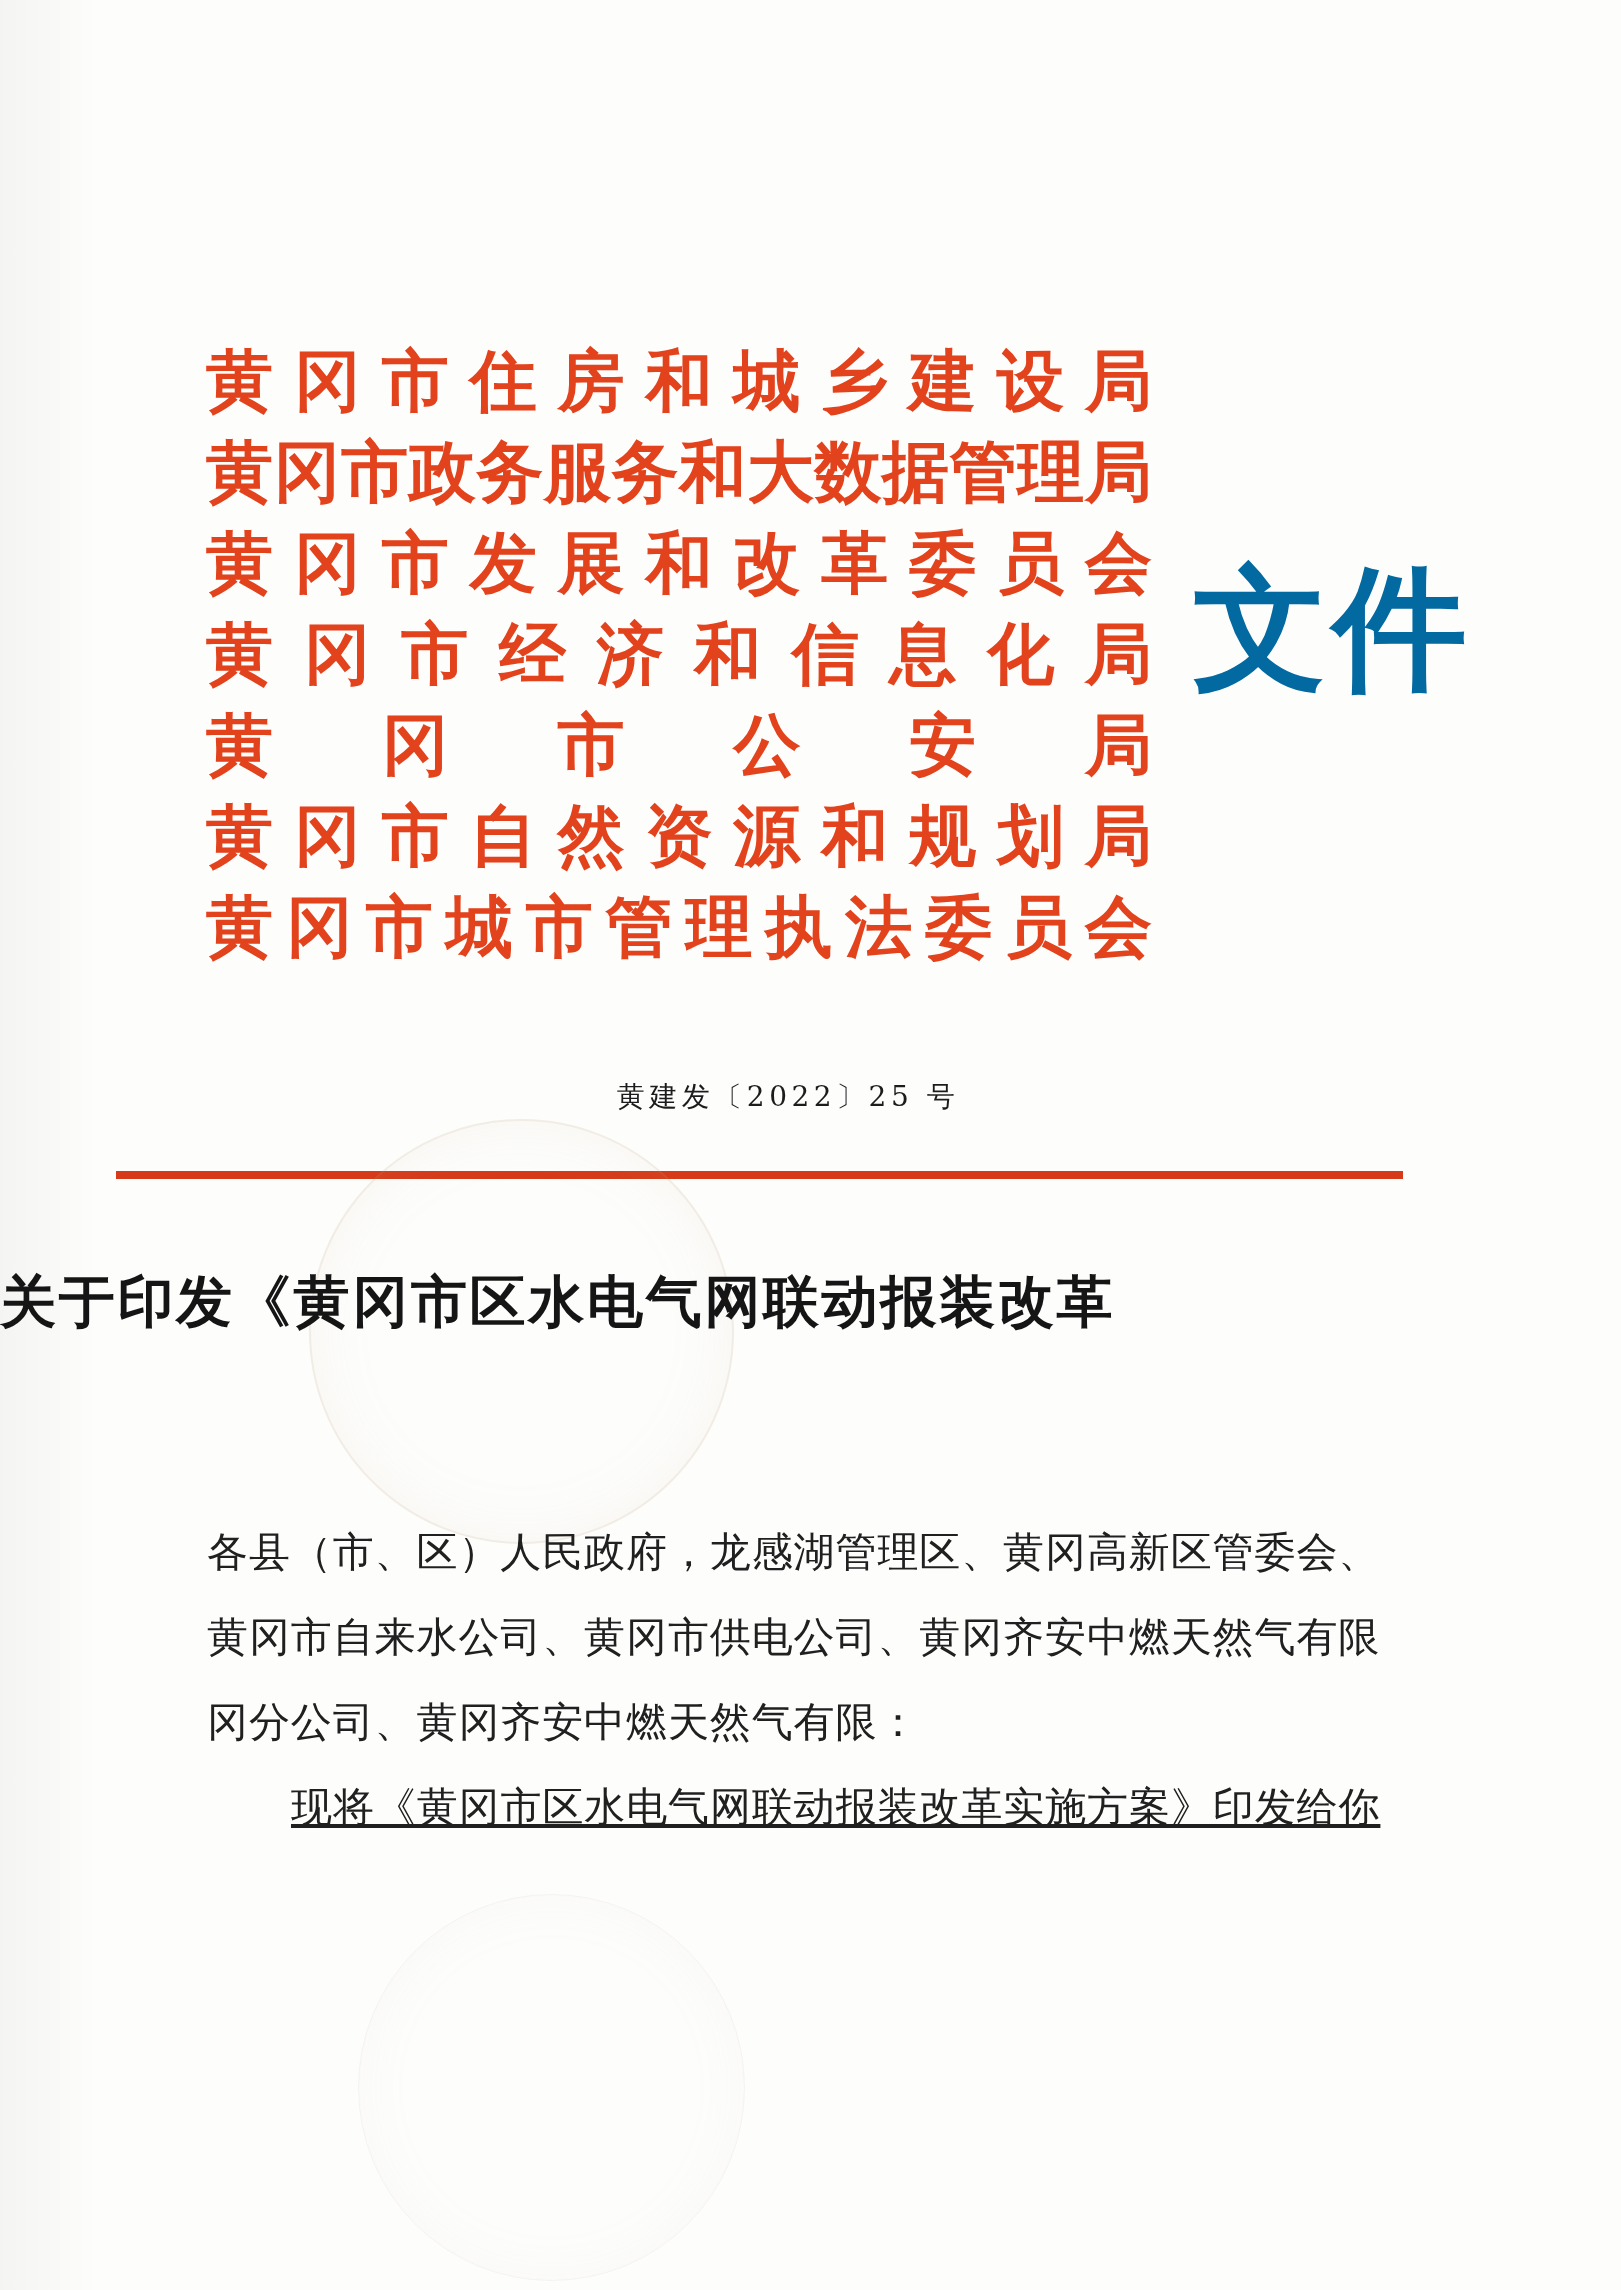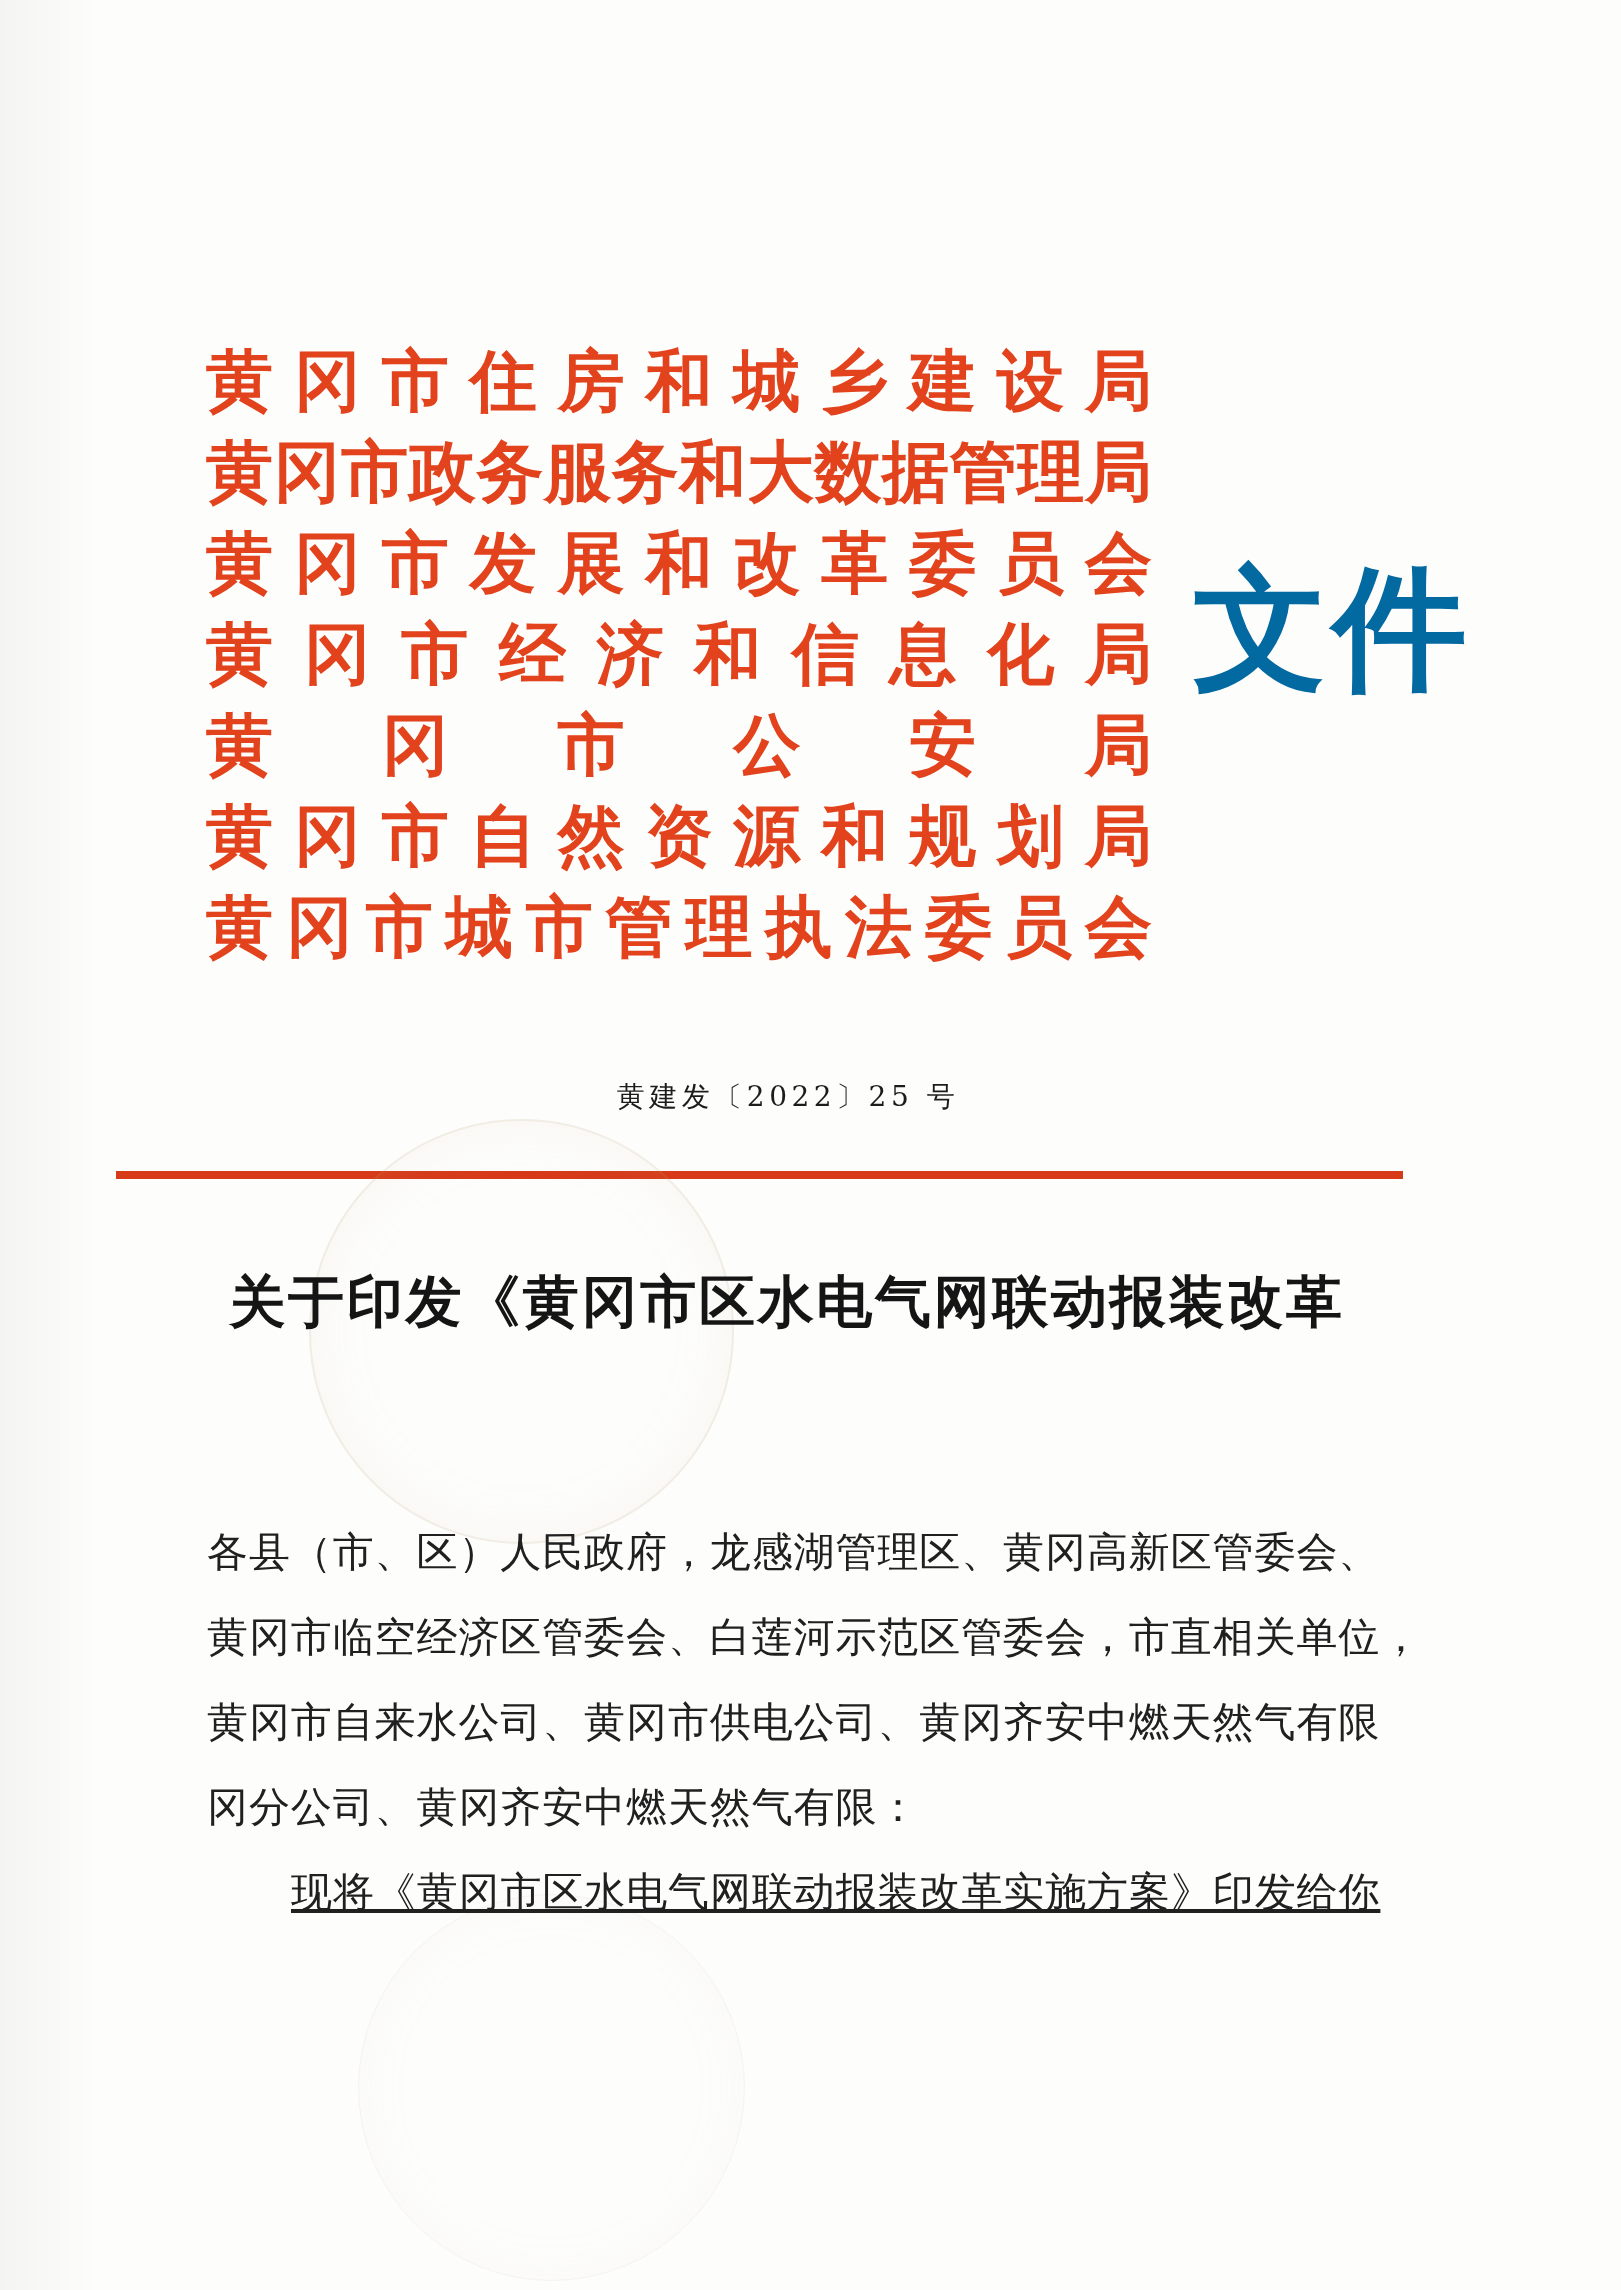--- a/index.html
+++ b/index.html
@@ -58,21 +58,21 @@
   }
   .seal-ghost-2 {
     left:358px; top:1894px; width:385px; height:385px;
     border:1.8px solid rgba(190,175,150,0.12);
     box-shadow: inset 0 0 54px rgba(200,190,170,0.07);
   }
 
   
   .title {
     position:absolute; top:1256px; left:0; width:1574px;
-    text-align:center;
+    text-align:left;
     font-size:56px; font-weight:bold; color:#151515;
     line-height:90px; letter-spacing:2.7px;
     white-space:nowrap;
   }
 
   
   .body-text {
     position:absolute; left:207px; top:1510px; width:1205px;
     font-size:41px; color:#202020;
   }
@@ -185,18 +185,17 @@
 
 <div class="seal-ghost seal-ghost-1"></div>
 <div class="seal-ghost seal-ghost-2"></div>
 
 <div class="title">
   <div>关于印发《黄冈市区水电气网联动报装改革</div>
 </div>
 
 <div class="body-text">
   <div class="body-line">各县（市、区）人民政府，龙感湖管理区、黄冈高新区管委会、</div>
-  <div class="body-line">黄冈市临空经济区管委会、白莲河示范区管委会，市直相关单位，</div>
   <div class="body-line">黄冈市自来水公司、黄冈市供电公司、黄冈齐安中燃天然气有限</div>
   <div class="body-line">冈分公司、黄冈齐安中燃天然气有限：</div>
   <div class="body-line indent">现将《黄冈市区水电气网联动报装改革实施方案》印发给你</div>
 </div>
 
 
 </body></html>

